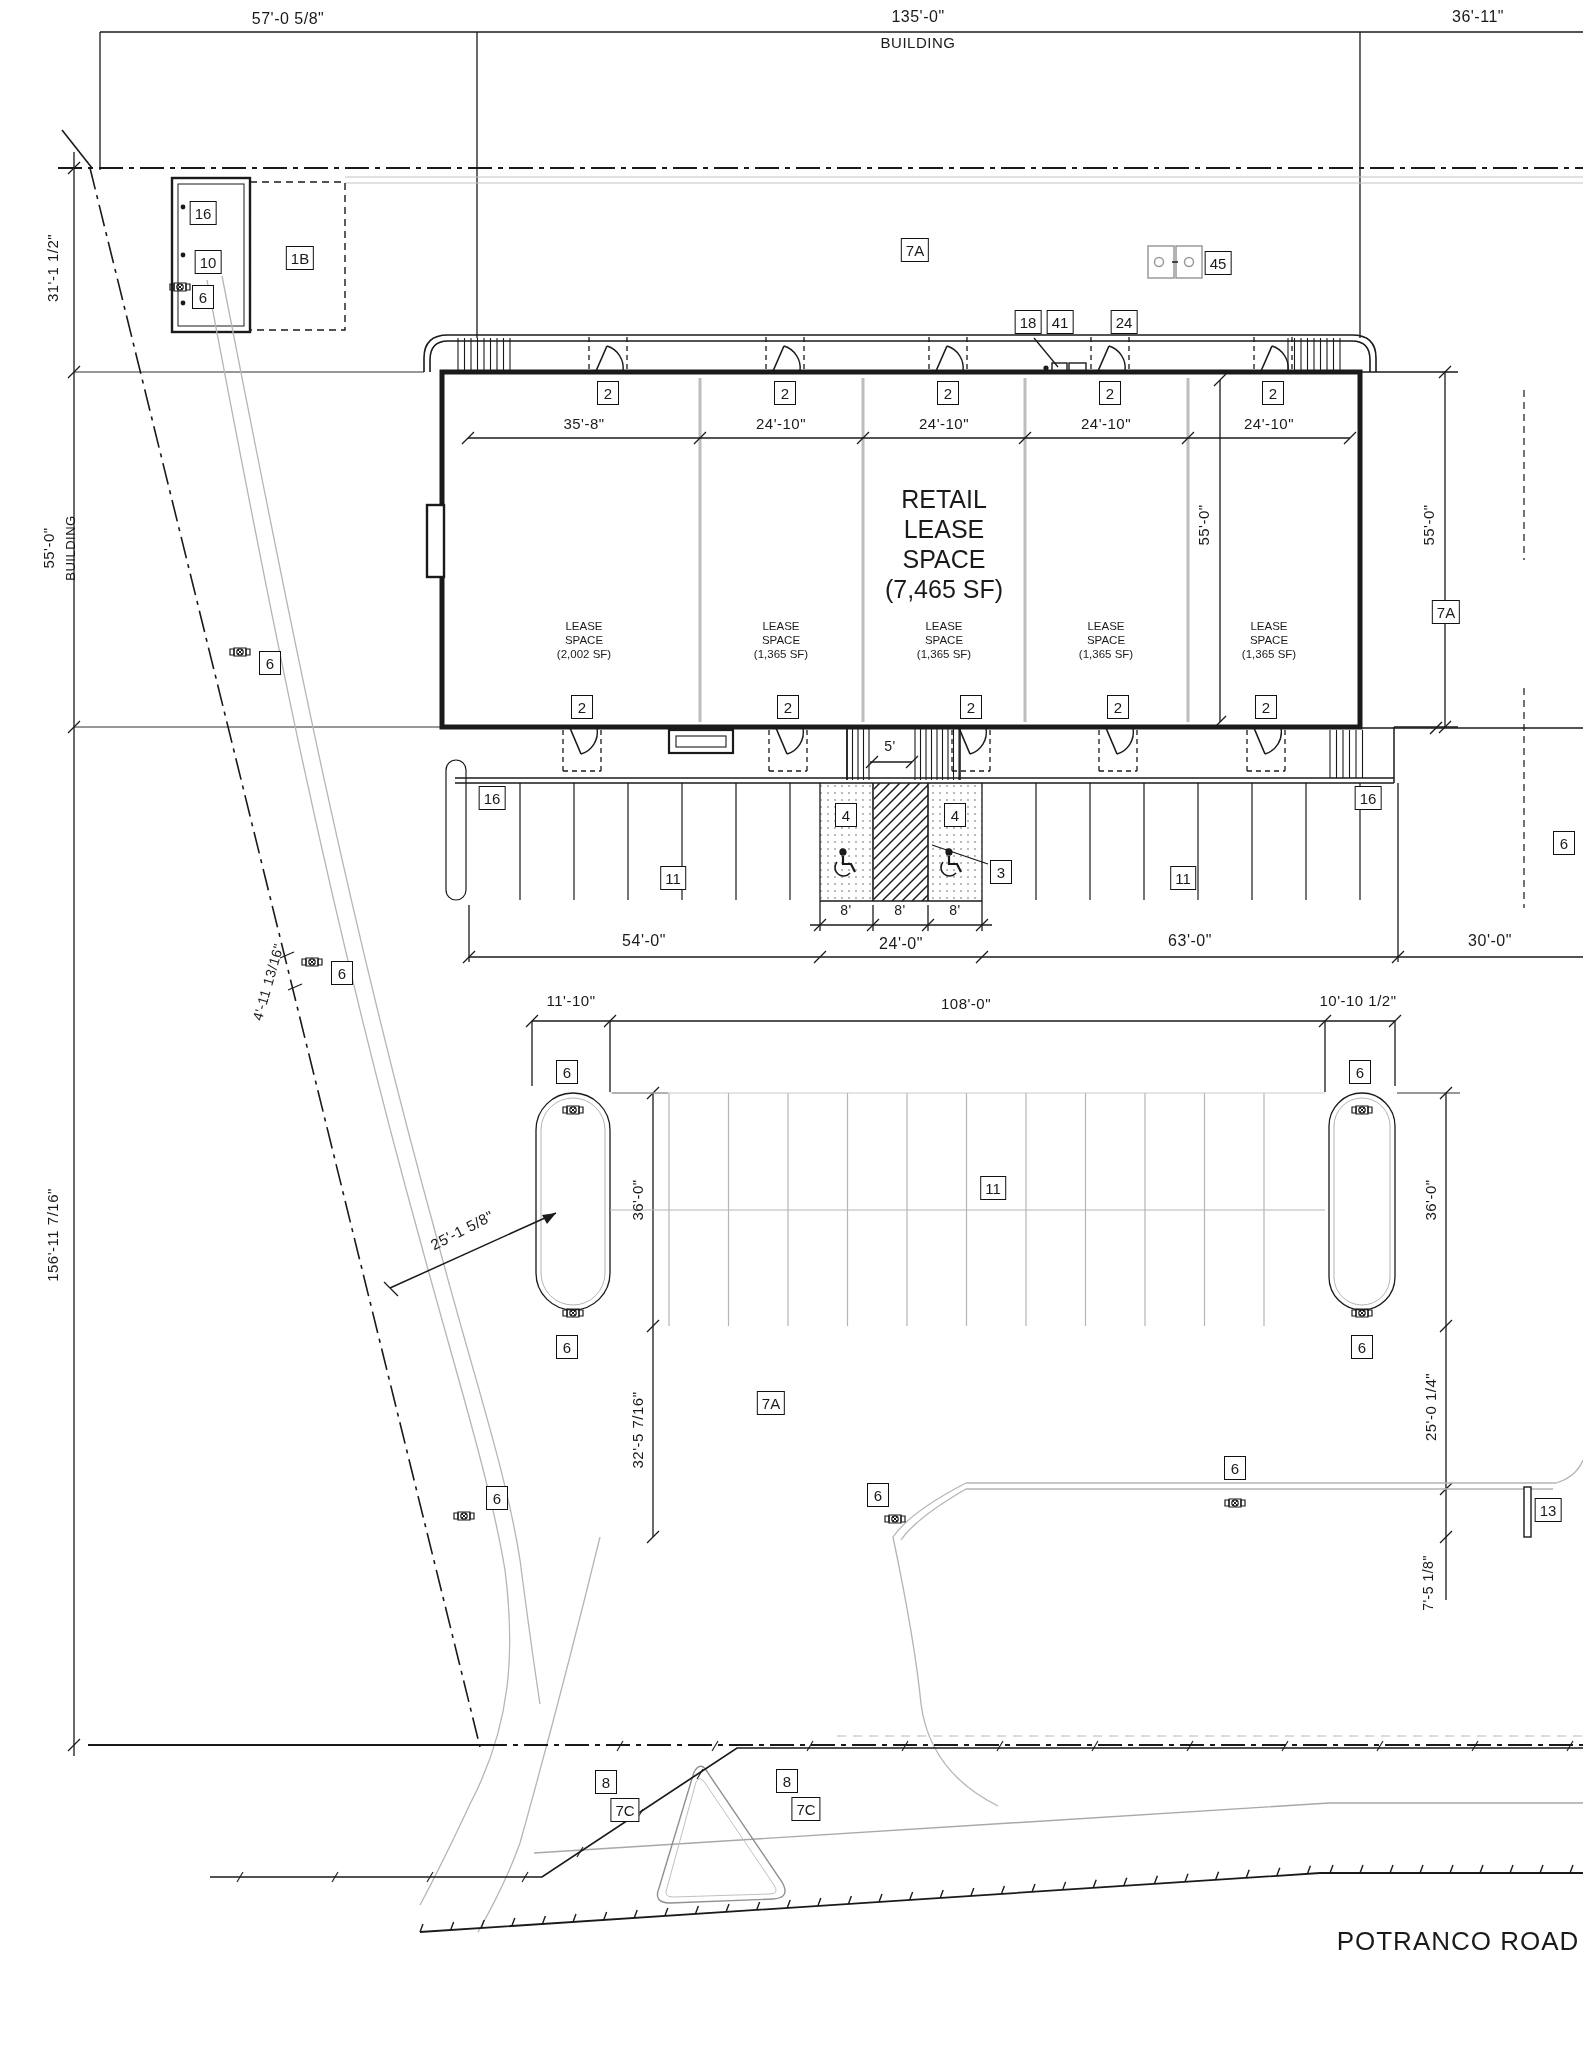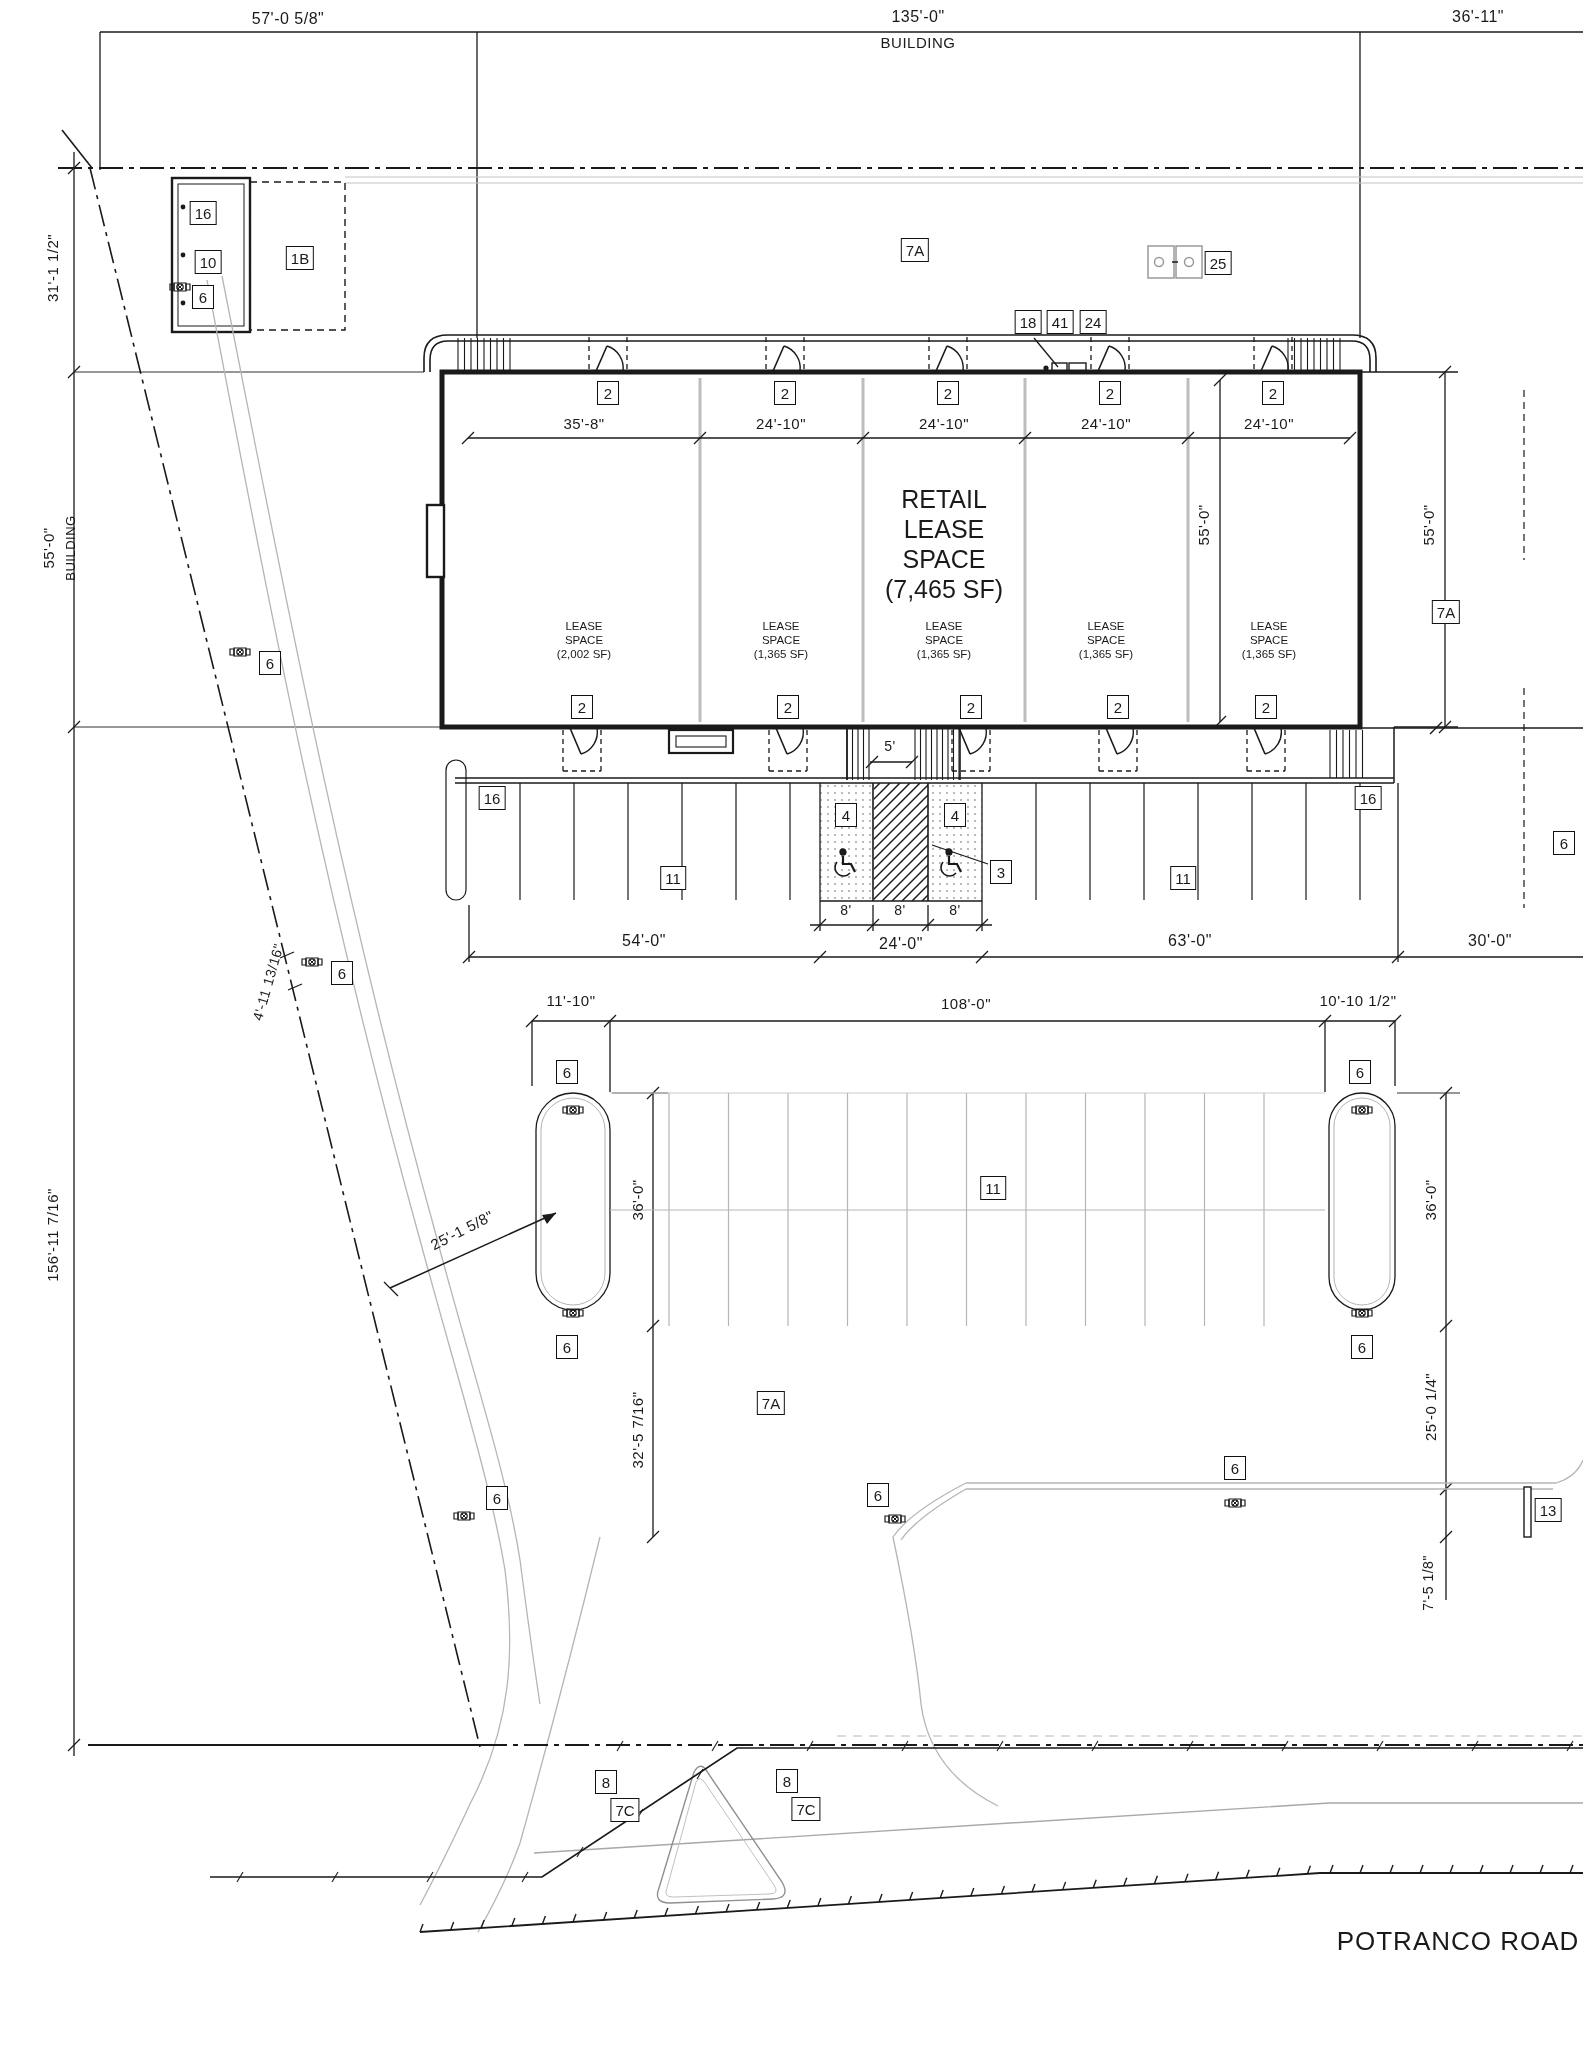--- a/index.html
+++ b/index.html
@@ -610,24 +610,24 @@
       <div class="mlabel" style="left: 944px; top: 502px; font-size: 25px; line-height: 30px; white-space: pre; margin-top: 42px;">RETAIL
 LEASE
 SPACE
 (7,465 SF)</div>
     </div>
   <div id="calloutLayer">
       <div class="callout" style="left: 203px; top: 213px;">16</div>
       <div class="callout" style="left: 208px; top: 262px;">10</div>
       <div class="callout" style="left: 300px; top: 258px;">1B</div>
       <div class="callout" style="left: 915px; top: 250px;">7A</div>
-      <div class="callout" style="left: 1218px; top: 263px;">25</div>
+      <div class="callout" style="left: 1218px; top: 263px;">45</div>
       <div class="callout" style="left: 1028px; top: 322px;">18</div>
       <div class="callout" style="left: 1060px; top: 322px;">41</div>
-      <div class="callout" style="left: 1093px; top: 322px;">24</div>
+      <div class="callout" style="left: 1124px; top: 322px;">24</div>
       <div class="callout" style="left: 608px; top: 393px;">2</div>
       <div class="callout" style="left: 785px; top: 393px;">2</div>
       <div class="callout" style="left: 948px; top: 393px;">2</div>
       <div class="callout" style="left: 1110px; top: 393px;">2</div>
       <div class="callout" style="left: 1273px; top: 393px;">2</div>
       <div class="callout" style="left: 582px; top: 707px;">2</div>
       <div class="callout" style="left: 788px; top: 707px;">2</div>
       <div class="callout" style="left: 971px; top: 707px;">2</div>
       <div class="callout" style="left: 1118px; top: 707px;">2</div>
       <div class="callout" style="left: 1266px; top: 707px;">2</div>

